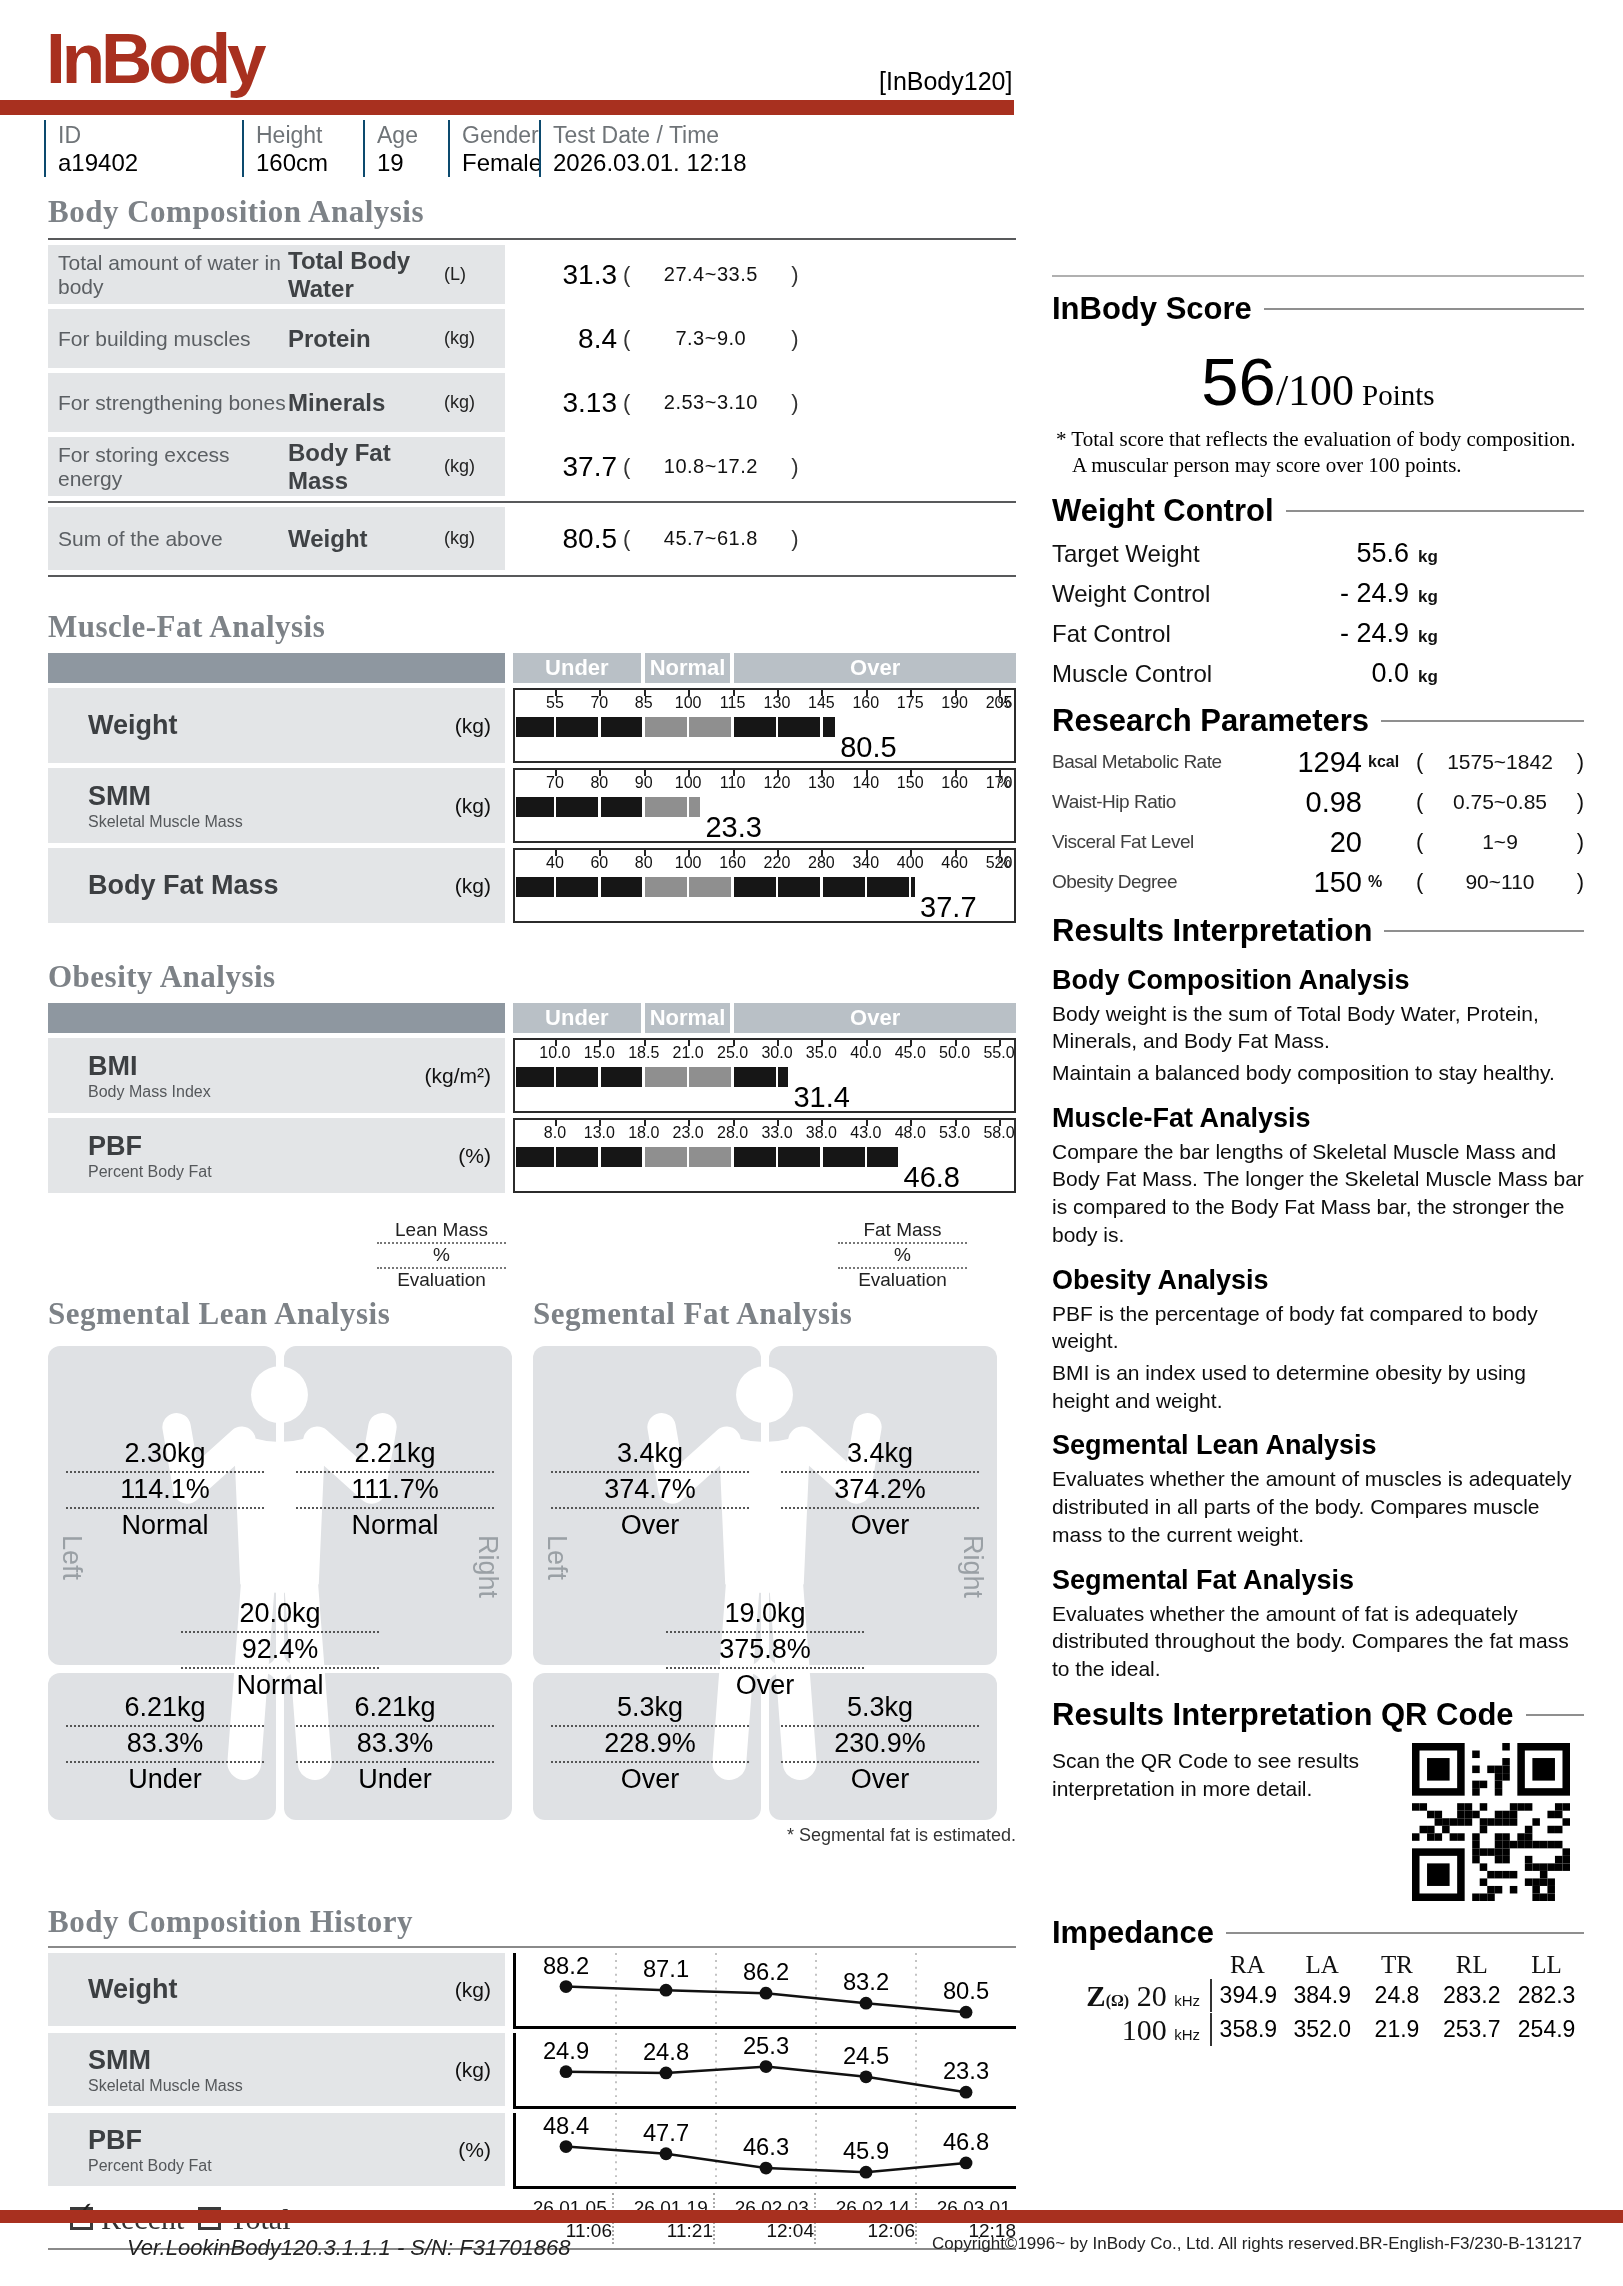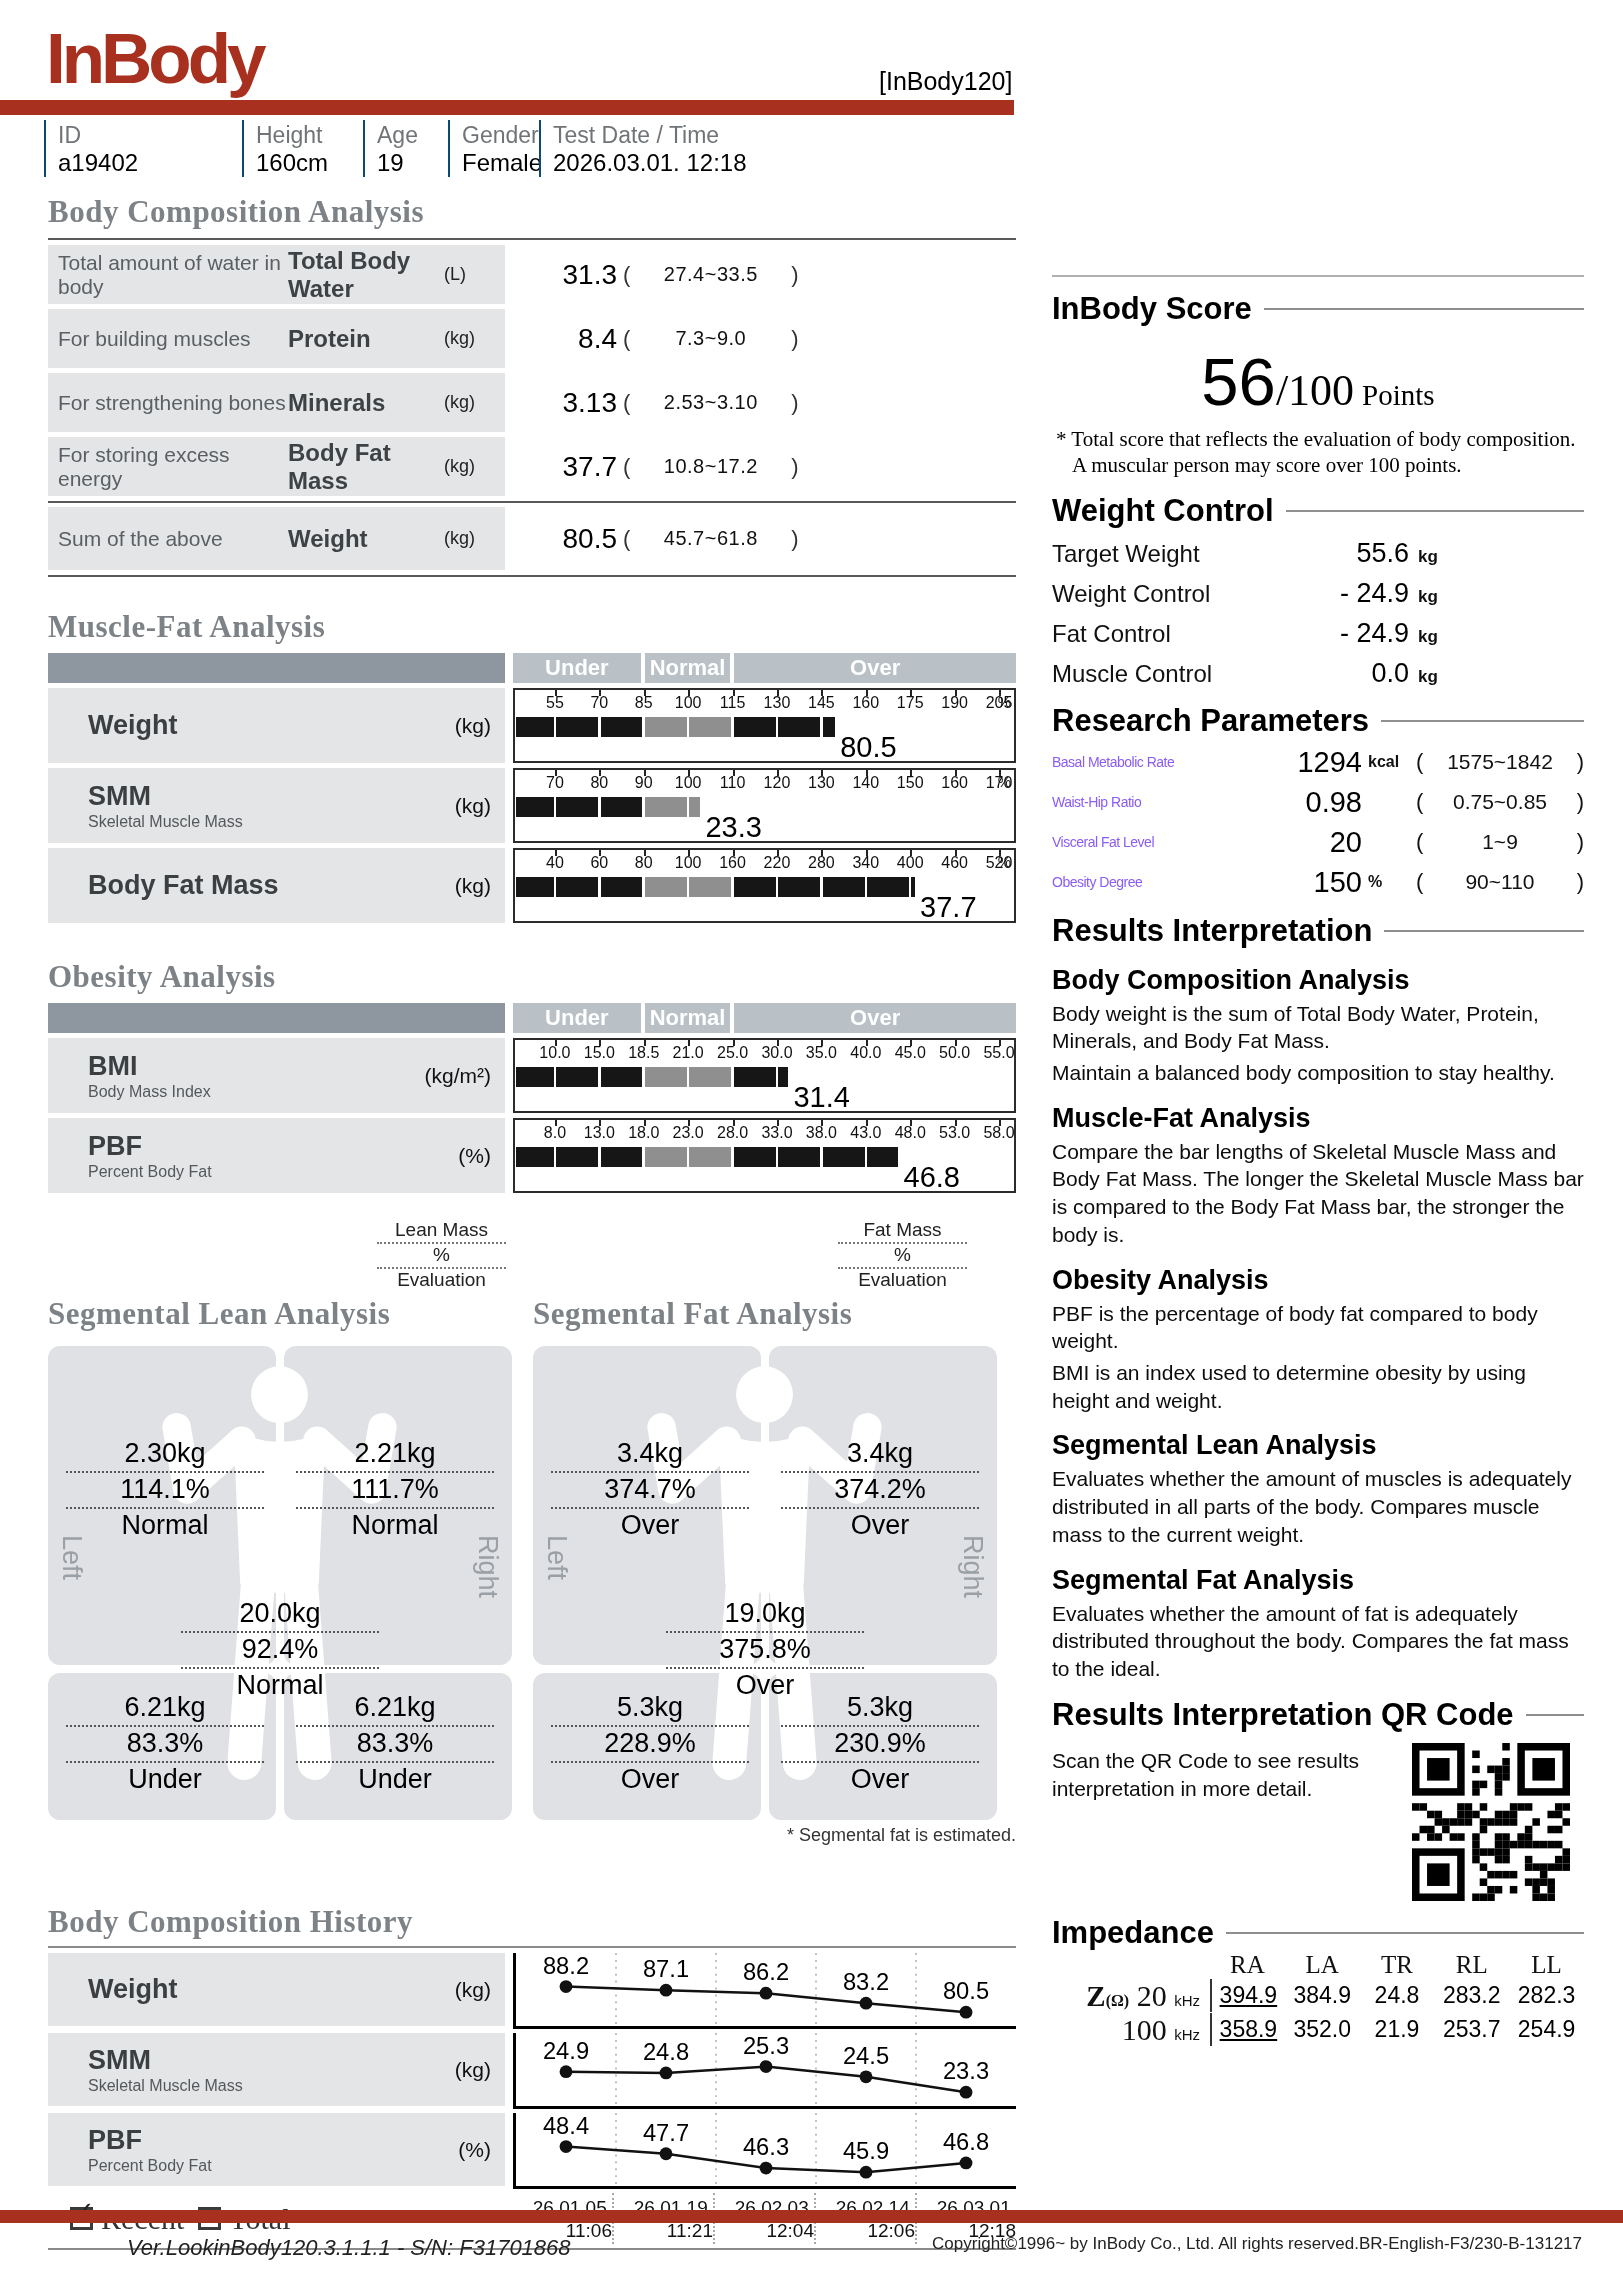--- a/index.html
+++ b/index.html
@@ -109,39 +109,39 @@
   .score-num{font-size:67px;font-weight:500;color:#000;}
   .score-den{font-family:"Liberation Serif",serif;font-size:44px;color:#000;}
   .score-pts{font-family:"Liberation Serif",serif;font-size:29px;color:#000;margin-left:8px;}
   .score-note{font-family:"Liberation Serif",serif;font-size:21px;line-height:1.25;color:#000;
               padding-left:20px;text-indent:-16px;}
   .wc-row{display:flex;align-items:baseline;margin-top:9px;}
   .wc-lbl{width:248px;font-size:24px;color:#111;}
   .wc-val{width:109px;text-align:right;font-size:27px;color:#000;}
   .wc-unit{font-size:17px;font-weight:bold;margin-left:9px;}
   .rp-row{display:flex;align-items:center;margin-top:7px;}
-  .rp-lbl{width:216px;font-size:14px;color:#8b5cf6;letter-spacing:-0.5px;}
+  .rp-lbl{width:216px;font-size:19px;color:#404040;letter-spacing:-0.5px;}
   .rp-val{width:94px;text-align:right;font-size:29px;color:#000;}
   .rp-unit{width:48px;font-size:16px;font-weight:bold;margin-left:6px;}
   .rp-range{flex:1;display:flex;align-items:center;font-size:22px;}
   .rp-range .rr{flex:1;text-align:center;font-size:21px;}
   .ri-h{font-size:27px;font-weight:bold;color:#000;margin-top:16px;}
   .ri-p{font-size:21px;line-height:1.32;color:#0c0c0c;margin-top:4px;}
   .qr-flex{display:flex;margin-top:10px;}
   .qr-text{flex:1;font-size:21px;line-height:1.35;color:#0c0c0c;padding-top:4px;}
   .qr-box{width:158px;height:158px;margin-right:14px;}
   .imp-grid{display:grid;grid-template-columns:158px repeat(5,1fr);margin-top:0;align-items:center;}
   .imp-head{font-family:"Liberation Serif",serif;font-size:25px;text-align:center;color:#111;}
   .imp-zl{text-align:right;padding-right:10px;white-space:nowrap;}
   .imp-z{font-family:"Liberation Serif",serif;font-weight:bold;font-size:29px;}
   .imp-zo{font-family:"Liberation Serif",serif;font-weight:bold;font-size:16px;}
   .imp-f{font-family:"Liberation Serif",serif;font-size:30px;}
   .imp-fu{font-size:15px;}
   .imp-v{font-size:23px;text-align:center;color:#000;padding:3px 0;}
-  .imp-bl{border-left:2px solid #333;text-decoration:underline;}
+  .imp-bl{border-left:2px solid #333;}
 
   
   .foot-ver{position:absolute;left:127px;top:2235px;font-style:italic;font-size:22px;color:#222;}
   .foot-copy{position:absolute;right:42px;top:2234px;font-size:17px;color:#222;}
 </style>
 </head>
 <body>
 
 <div id="page">
 

